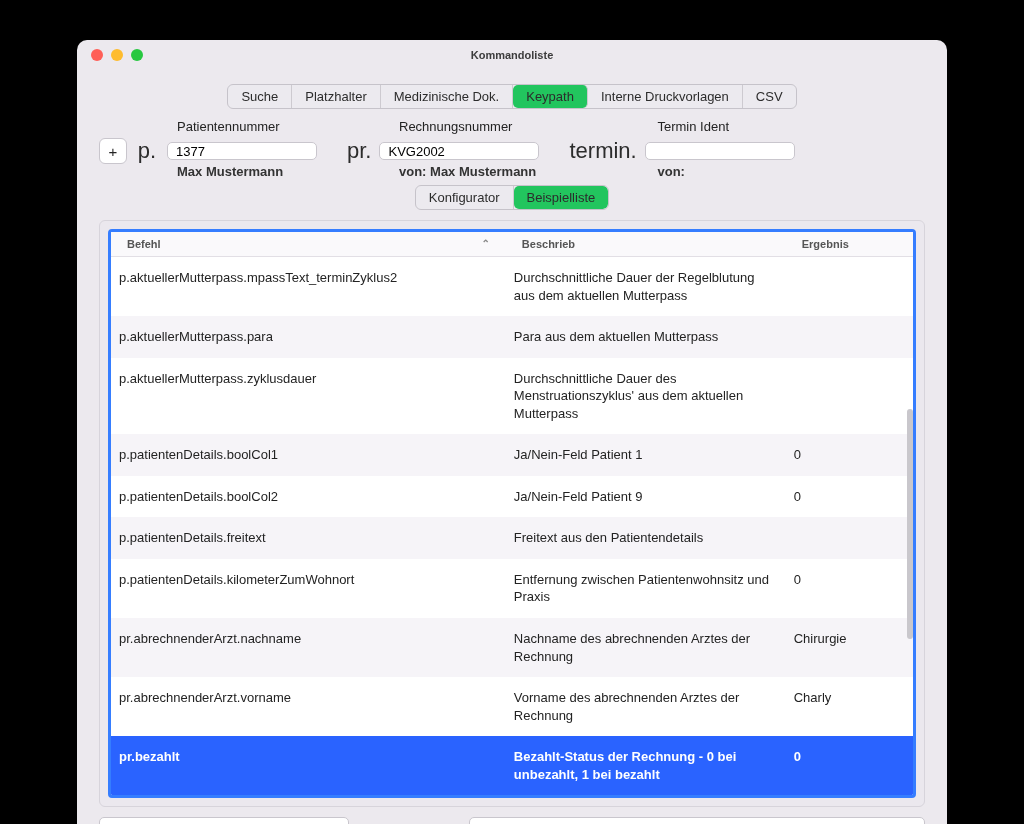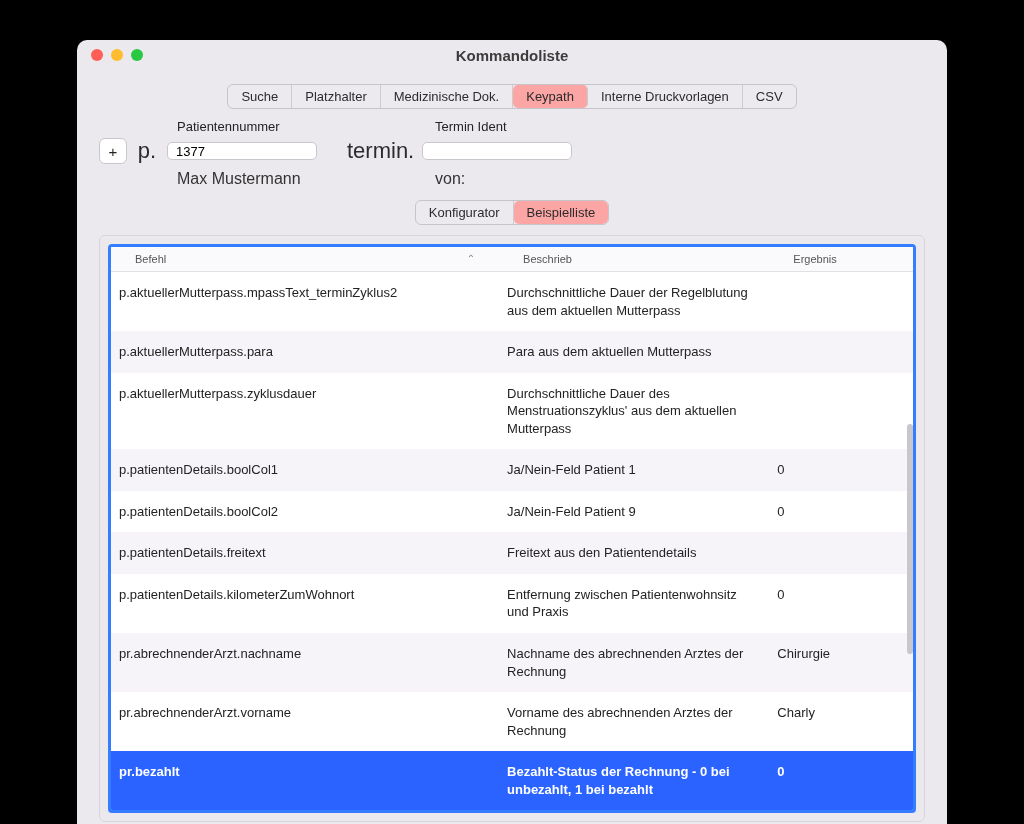--- a/index.html
+++ b/index.html
@@ -37,21 +37,21 @@
     width: 12px; height: 12px; border-radius: 50%;
     display: inline-block;
   }
   .t-red { background:#ff5f57; }
   .t-yel { background:#febc2e; }
   .t-grn { background:#28c840; }
   .title {
     position: absolute; left:0; right:0;
     text-align: center;
     font-weight: 600;
-    font-size: 15px;
+    font-size: 11px;
     color: #3c3c3c;
   }
   .segbar {
     margin: 14px auto 10px;
     display: flex;
     justify-content: center;
   }
   .seggroup {
     display: inline-flex;
     border: 1px solid #c6c3ca;
@@ -61,21 +61,21 @@
   }
   .seggroup .seg {
     padding: 4px 13px;
     font-size: 13px;
     border-right: 1px solid #cdcad0;
     cursor: default;
     color: #2c2c2c;
   }
   .seggroup .seg:last-child { border-right: none; }
   .seggroup .seg.active {
-    background: #fca5a5;
+    background: #22c55e;
     border-radius: 5px;
   }
   .params {
     display: flex;
     gap: 30px;
     padding: 0 22px 4px 22px;
     align-items: center;
   }
   .pcol { display:flex; flex-direction:column; }
   .pcol .lbl { font-size: 13px; margin-bottom: 4px; margin-left: 78px; }
@@ -97,32 +97,32 @@
   .tin {
     height: 18px;
     border: 1px solid #c9c6cd;
     border-radius: 5px;
     background: #fff;
     padding: 3px 8px;
     font-size: 13px;
     width: 150px;
   }
   .sub {
-    font-size: 16px;
+    font-size: 13px;
     color: #333;
-    margin-top: 6px;
     margin-left: 78px;
+    font-weight: bold;
   }
   .pcol.col2 .lbl, .pcol.col2 .sub { margin-left: 52px; }
   .pcol.col3 .lbl, .pcol.col3 .sub { margin-left: 88px; }
   .pcol.col2 .tin { width: 160px; }
   .pcol.col3 .tin { width: 150px; }
 
   .subseg {
-    display:flex; justify-content:center; margin-top: 8px; text-align: center;
+    display:flex; justify-content:center; margin-top: 2px; text-align: center;
   }
 
   .panel {
     margin: 10px 22px 0;
     background: #ebe8ee;
     border: 1px solid #d7d4db;
     border-radius: 6px;
     padding: 8px;
   }
   .tablewrap {
@@ -131,24 +131,24 @@
     overflow: hidden;
   }
   table {
     width: 100%;
     border-collapse: collapse;
     font-size: 13px;
     background: #fff;
   }
   thead th {
     text-align: left;
-    font-weight: 400;
+    font-weight: 700;
     font-size: 11px;
     color: #555;
-    padding: 6px 24px;
+    padding: 6px 16px;
     background: #faf9fb;
     border-bottom: 1px solid #e2dfe5;
   }
   thead th .sort {
     float: right;
     font-size: 10px;
     color: #888;
   }
   tbody td {
     padding: 12px 8px;
@@ -233,20 +233,28 @@
     <div class="pcol">
       <span class="lbl">Patientennummer</span>
       <div class="row1">
         <div class="plusbtn">+</div>
         <span class="prefix">p.</span>
         <input class="tin" value="1377" style="">
       </div>
       <span class="sub">Max Mustermann</span>
     </div>
 
+    <div class="pcol col2">
+      <span class="lbl">Rechnungsnummer</span>
+      <div class="row1">
+        <span class="prefix">pr.</span>
+        <input class="tin" value="KVG2002" style="">
+      </div>
+      <span class="sub">von:   Max Mustermann</span>
+    </div>
 
     <div class="pcol col3">
       <span class="lbl">Termin Ident</span>
       <div class="row1">
         <span class="prefix">termin.</span>
         <input class="tin" value="" style="">
       </div>
       <span class="sub">von:</span>
     </div>
   </div>

